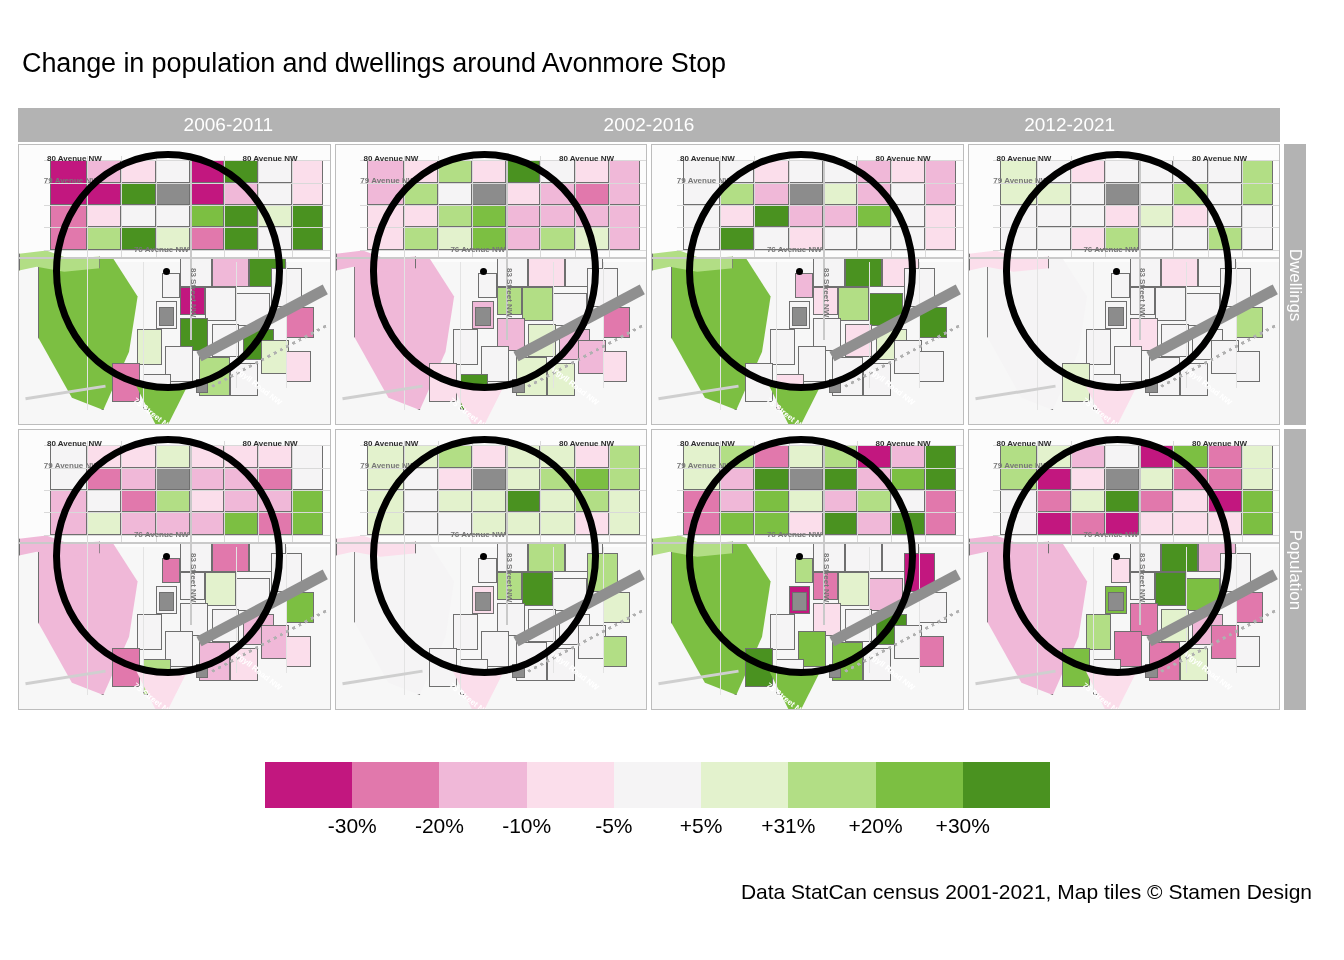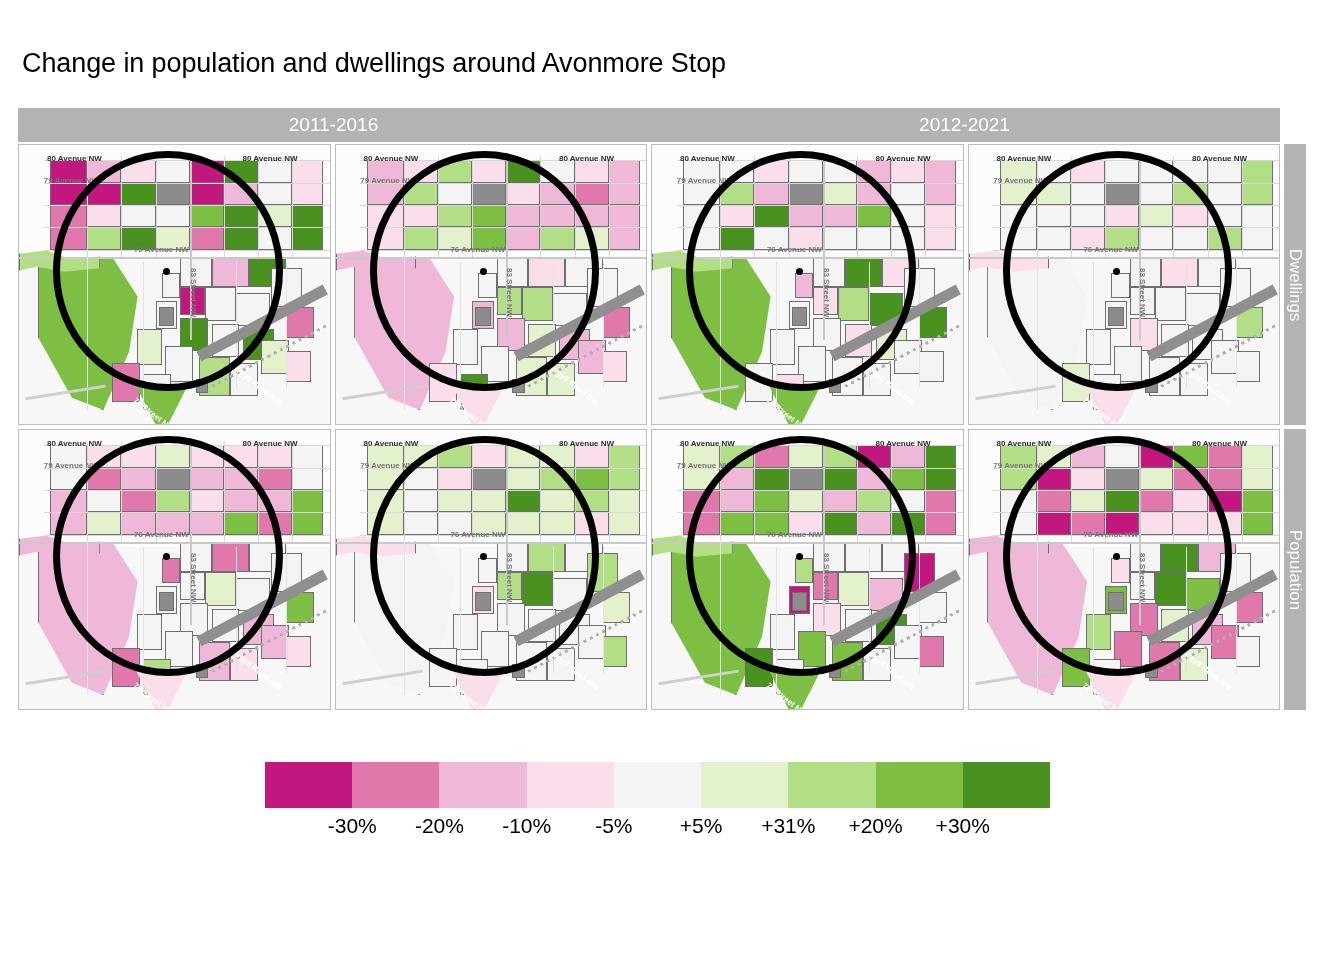--- a/index.html
+++ b/index.html
@@ -102,21 +102,24 @@
 <body>
 
 <div class="figure">
 
   <div class="fig-title">Change in population and dwellings around Avonmore Stop</div>
 
   <div class="facet-grid">
 
     <div class="col-strip-row">
       <div class="col-strip">
-        <span>2011-2016</span>
+        <span>2006-2011</span>
+      </div>
+      <div class="col-strip">
+        <span>2002-2016</span>
       </div>
       <div class="col-strip">
         <span>2012-2021</span>
       </div>
     </div>
 
     <div class="row-strip-col">
       <div class="row-strip">
         <span>Dwellings</span>
       </div>
@@ -887,14 +890,15 @@
         <div class="legend-tick" style="left: 22.2222%;">-20%</div>
         <div class="legend-tick" style="left: 33.3333%;">-10%</div>
         <div class="legend-tick" style="left: 44.4444%;">-5%</div>
         <div class="legend-tick" style="left: 55.5556%;">+5%</div>
         <div class="legend-tick" style="left: 66.6667%;">+31%</div>
         <div class="legend-tick" style="left: 77.7778%;">+20%</div>
         <div class="legend-tick" style="left: 88.8889%;">+30%</div>
       </div>
   </div>
 
+  <div class="caption">Data StatCan census 2001-2021, Map tiles © Stamen Design</div>
 
 </div>
 
 </body></html>

